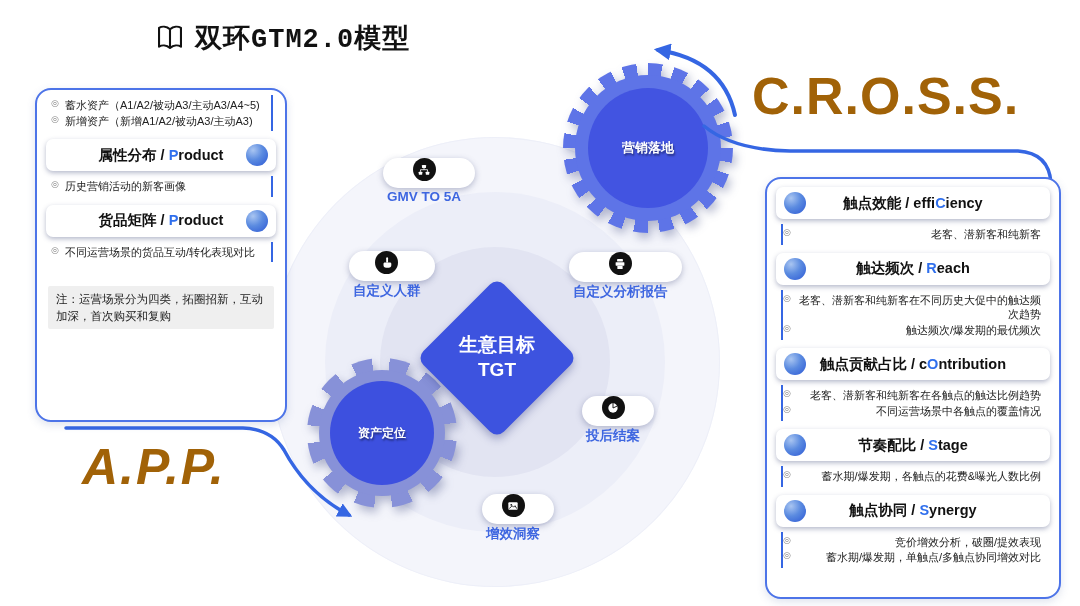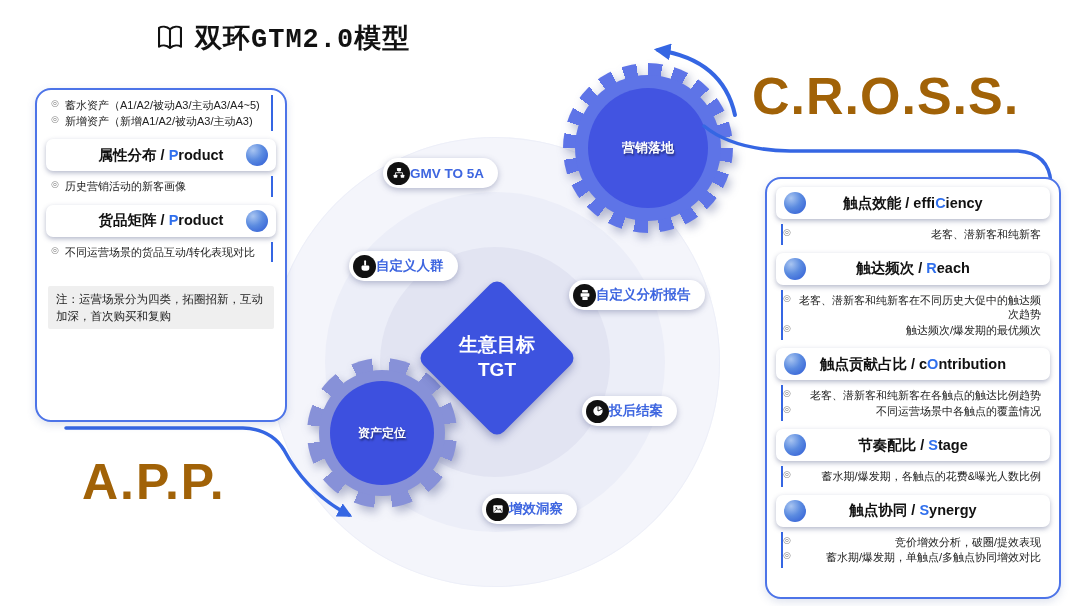--- a/index.html
+++ b/index.html
@@ -14,21 +14,21 @@
   .ring{position:absolute;border-radius:50%;}
   .ring1{left:270px;top:137px;width:450px;height:450px;background:#F4F5FB;box-shadow:0 0 0 1px #EDEFF8 inset;}
   .ring2{left:325px;top:192px;width:340px;height:340px;background:#ECEEF8;}
   .ring3{left:380px;top:247px;width:230px;height:230px;background:#E2E4F2;}
 
   
   #arrows{position:absolute;left:0;top:0;z-index:6;pointer-events:none;}
 
   
   .wm{position:absolute;font-weight:bold;color:#a16207;z-index:1;}
-  .wm-left{left:82px;top:453px;font-size:50px;letter-spacing:2px;}
+  .wm-left{left:82px;top:438px;font-size:50px;letter-spacing:2px;font-style:italic;}
   .wm-right{left:752px;top:66px;font-size:52px;letter-spacing:1px;}
 
   
   .gear{position:absolute;z-index:4;filter:drop-shadow(3px 5px 5px rgba(50,60,120,.35));}
   .gear .teeth,.gear .body,.gear .core{position:absolute;border-radius:50%;}
   .gear-top{left:563px;top:63px;width:170px;height:170px;}
   .gear-top .teeth{left:0;top:0;width:170px;height:170px;
      background:repeating-conic-gradient(from 0deg,#5E74E7 0deg 10deg,transparent 10deg 18deg);}
   .gear-top .body{left:12px;top:12px;width:146px;height:146px;background:#5E74E7;}
   .gear-top .core{left:25px;top:25px;width:120px;height:120px;background:#4254E1;}
@@ -40,22 +40,22 @@
   .gear .glabel{position:absolute;left:0;top:0;width:100%;height:100%;display:flex;align-items:center;
      justify-content:center;color:#fff;font-weight:bold;font-size:13px;text-shadow:1px 2px 2px rgba(0,0,0,.45);}
 
   
   .diamond{position:absolute;left:440px;top:301px;width:114px;height:114px;background:#3D53DF;
      border-radius:10px;transform:rotate(45deg);z-index:5;box-shadow:3px 3px 8px rgba(40,50,120,.35);}
   .diamond .dinner{width:100%;height:100%;display:flex;flex-direction:column;align-items:center;
      justify-content:center;transform:rotate(-45deg);color:#fff;font-weight:bold;font-size:19px;line-height:1.3;}
 
   
-  .pill{position:absolute;height:30px;display:flex;align-items:center;gap:0;background:#fff;
-     border-radius:16px;padding:0 14px 0 4px;box-shadow:0 2px 6px rgba(60,70,120,.35);z-index:7;}
+  .pill{position:absolute;height:30px;display:flex;align-items:center;gap:8px;background:#fff;
+     border-radius:16px;padding:0 14px 0 4px;box-shadow:0 2px 6px rgba(60,70,120,.35);z-index:7;flex-direction:column;}
   .picon{width:23px;height:23px;border-radius:50%;background:#111;display:flex;align-items:center;justify-content:center;flex:0 0 auto;}
   .picon svg{width:14px;height:14px;}
   .plabel{color:#3E66E0;font-weight:bold;font-size:13.5px;white-space:nowrap;}
 
   
   .panel{position:absolute;background:#fff;border:2px solid #4D74E8;border-radius:16px;z-index:8;
      box-shadow:0 3px 8px rgba(80,100,160,.18);}
   .panel-left{left:35px;top:88px;width:248px;height:330px;}
   .panel-right{left:765px;top:177px;width:292px;height:418px;}
 
@@ -142,21 +142,21 @@
   </div>
   <div class="pill" style="left:349px;top:251px;">
     <span class="picon">
       <svg viewBox="0 0 24 24">
           <path d="M10.6 3.8 a1.6 1.6 0 0 1 3.2 0 V11 H10.6 Z" fill="#fff"></path>
           <path d="M7.2 11 h10 a2.2 2.2 0 0 1 2.2 2.2 v2.2 a4.6 4.6 0 0 1 -4.6 4.6 h-4.2 a4.6 4.6 0 0 1 -4.6 -4.6 v-2.6 z" fill="#fff"></path>
         </svg>
     </span>
     <span class="plabel">自定义人群</span>
   </div>
-  <div class="pill" style="left:569px;top:280px;justify-content:center;">
+  <div class="pill" style="left:569px;top:252px;">
     <span class="picon">
       <svg viewBox="0 0 24 24">
           <g fill="#fff">
             <rect x="7" y="3.5" width="10" height="4" rx="0.6"></rect>
             <rect x="4.5" y="8.8" width="15" height="6" rx="1"></rect>
             <rect x="7.5" y="15.6" width="9" height="5" rx="0.6"></rect>
           </g>
         </svg>
     </span>
     <span class="plabel">自定义分析报告</span>

